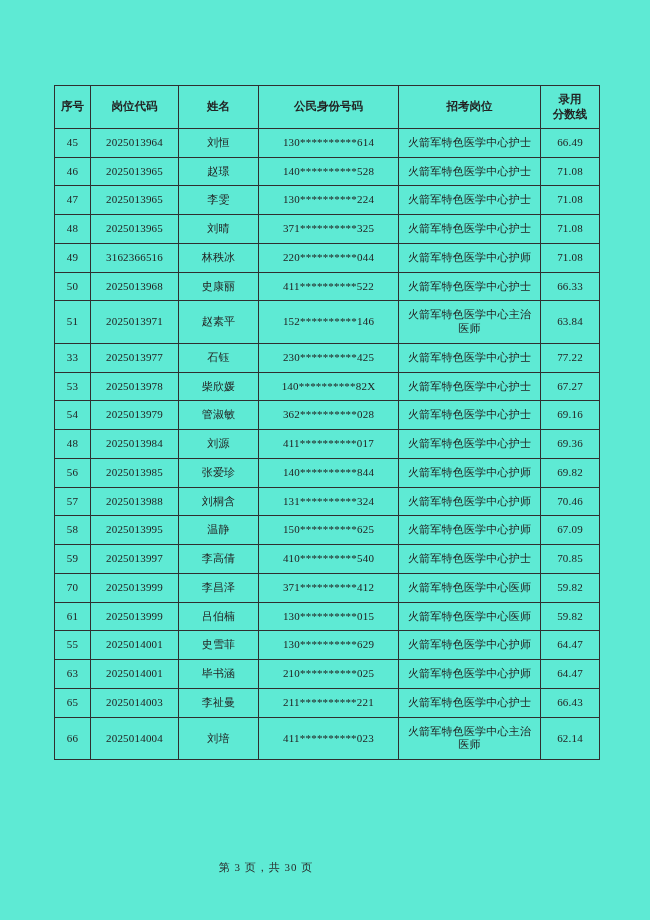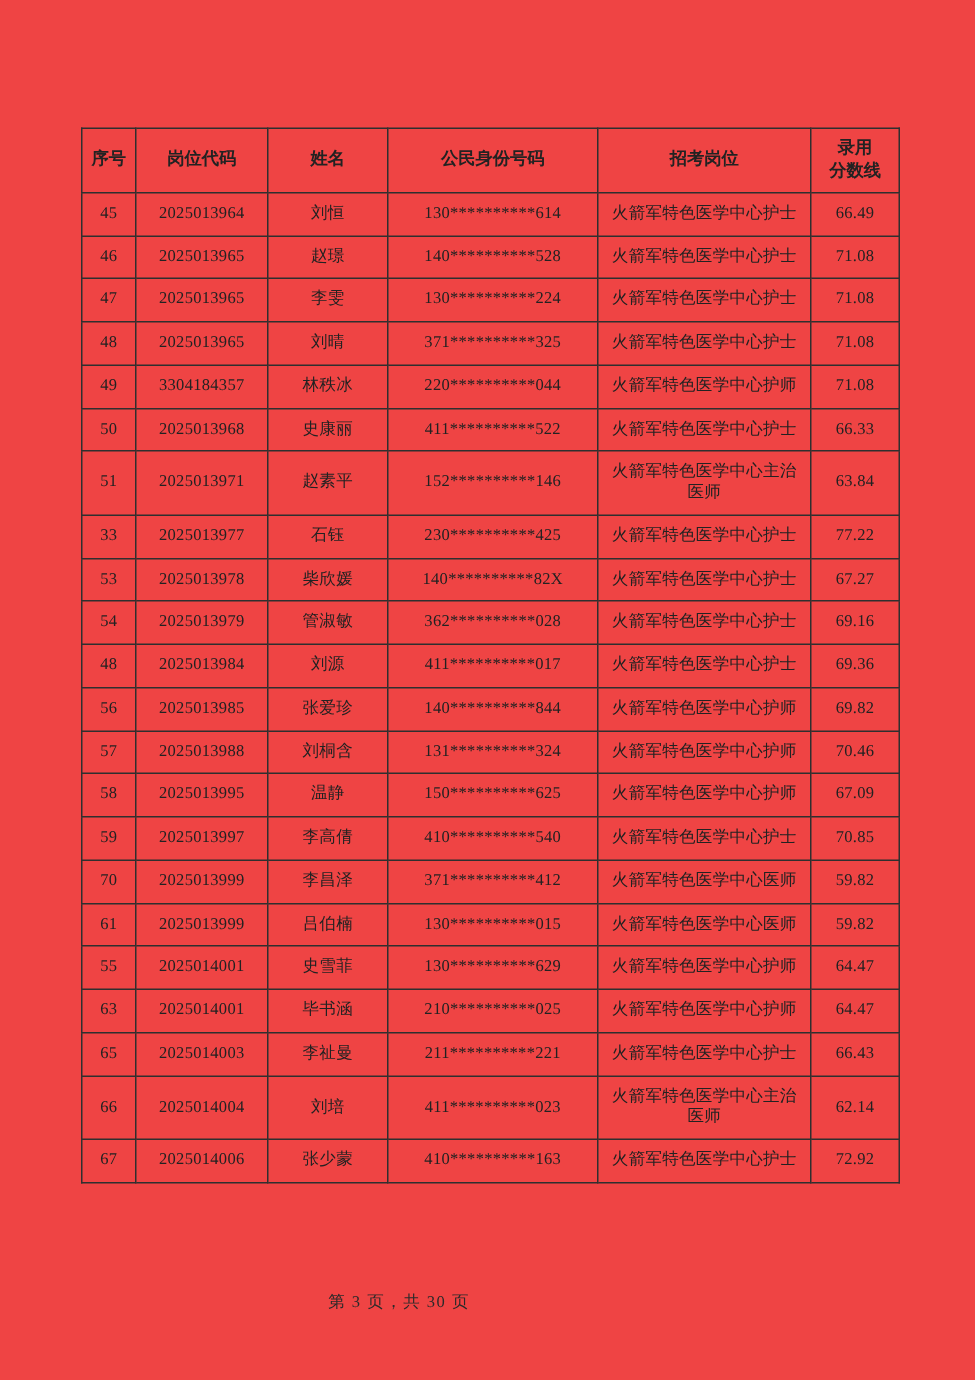--- a/index.html
+++ b/index.html
@@ -11,21 +11,21 @@
     width: 650px;
     height: 920px;
     font-family: "Liberation Serif", "DejaVu Serif", serif;
     color: #222222;
     position: relative;
   }
   .page {
     position: relative;
     width: 650px;
     height: 920px;
-    background: #ef4444;
+    background: #5eead4;
     overflow: hidden;
   }
   table.score-table {
     position: absolute;
     left: 54px;
     top: 85px;
     width: 545px;
     border-collapse: collapse;
     table-layout: fixed;
   }
@@ -119,21 +119,21 @@
         <tr>
           <td>48</td>
           <td>2025013965</td>
           <td>刘晴</td>
           <td>371**********325</td>
           <td class="pos">火箭军特色医学中心护士</td>
           <td>71.08</td>
         </tr>
         <tr>
           <td>49</td>
-          <td>3304184357</td>
+          <td>3162366516</td>
           <td>林秩冰</td>
           <td>220**********044</td>
           <td class="pos">火箭军特色医学中心护师</td>
           <td>71.08</td>
         </tr>
         <tr>
           <td>50</td>
           <td>2025013968</td>
           <td>史康丽</td>
           <td>411**********522</td>
@@ -253,26 +253,18 @@
           <td>66.43</td>
         </tr>
         <tr>
           <td>66</td>
           <td>2025014004</td>
           <td>刘培</td>
           <td>411**********023</td>
           <td class="pos">火箭军特色医学中心主治医师</td>
           <td>62.14</td>
         </tr>
-        <tr>
-          <td>67</td>
-          <td>2025014006</td>
-          <td>张少蒙</td>
-          <td>410**********163</td>
-          <td class="pos">火箭军特色医学中心护士</td>
-          <td>72.92</td>
-        </tr>
       </tbody>
   </table>
 
   <div class="footer">第 3 页，共 30 页</div>
 
 </div>
 
 </body></html>

